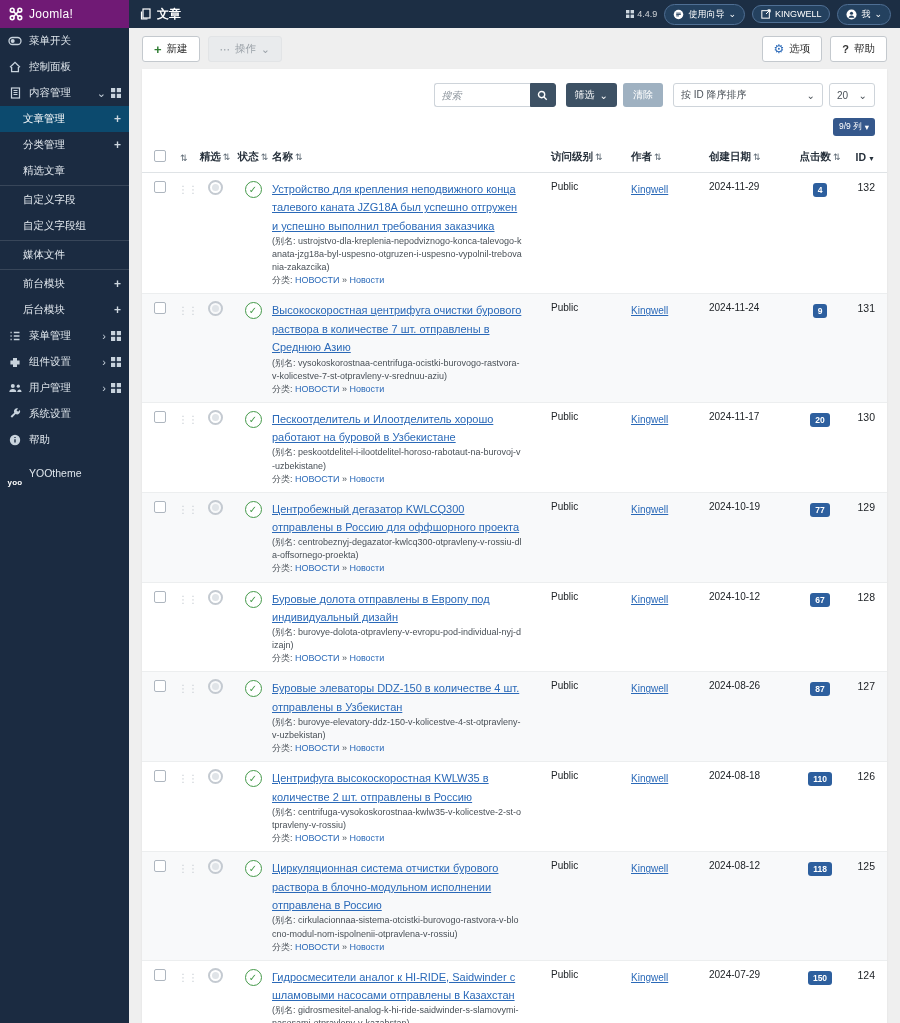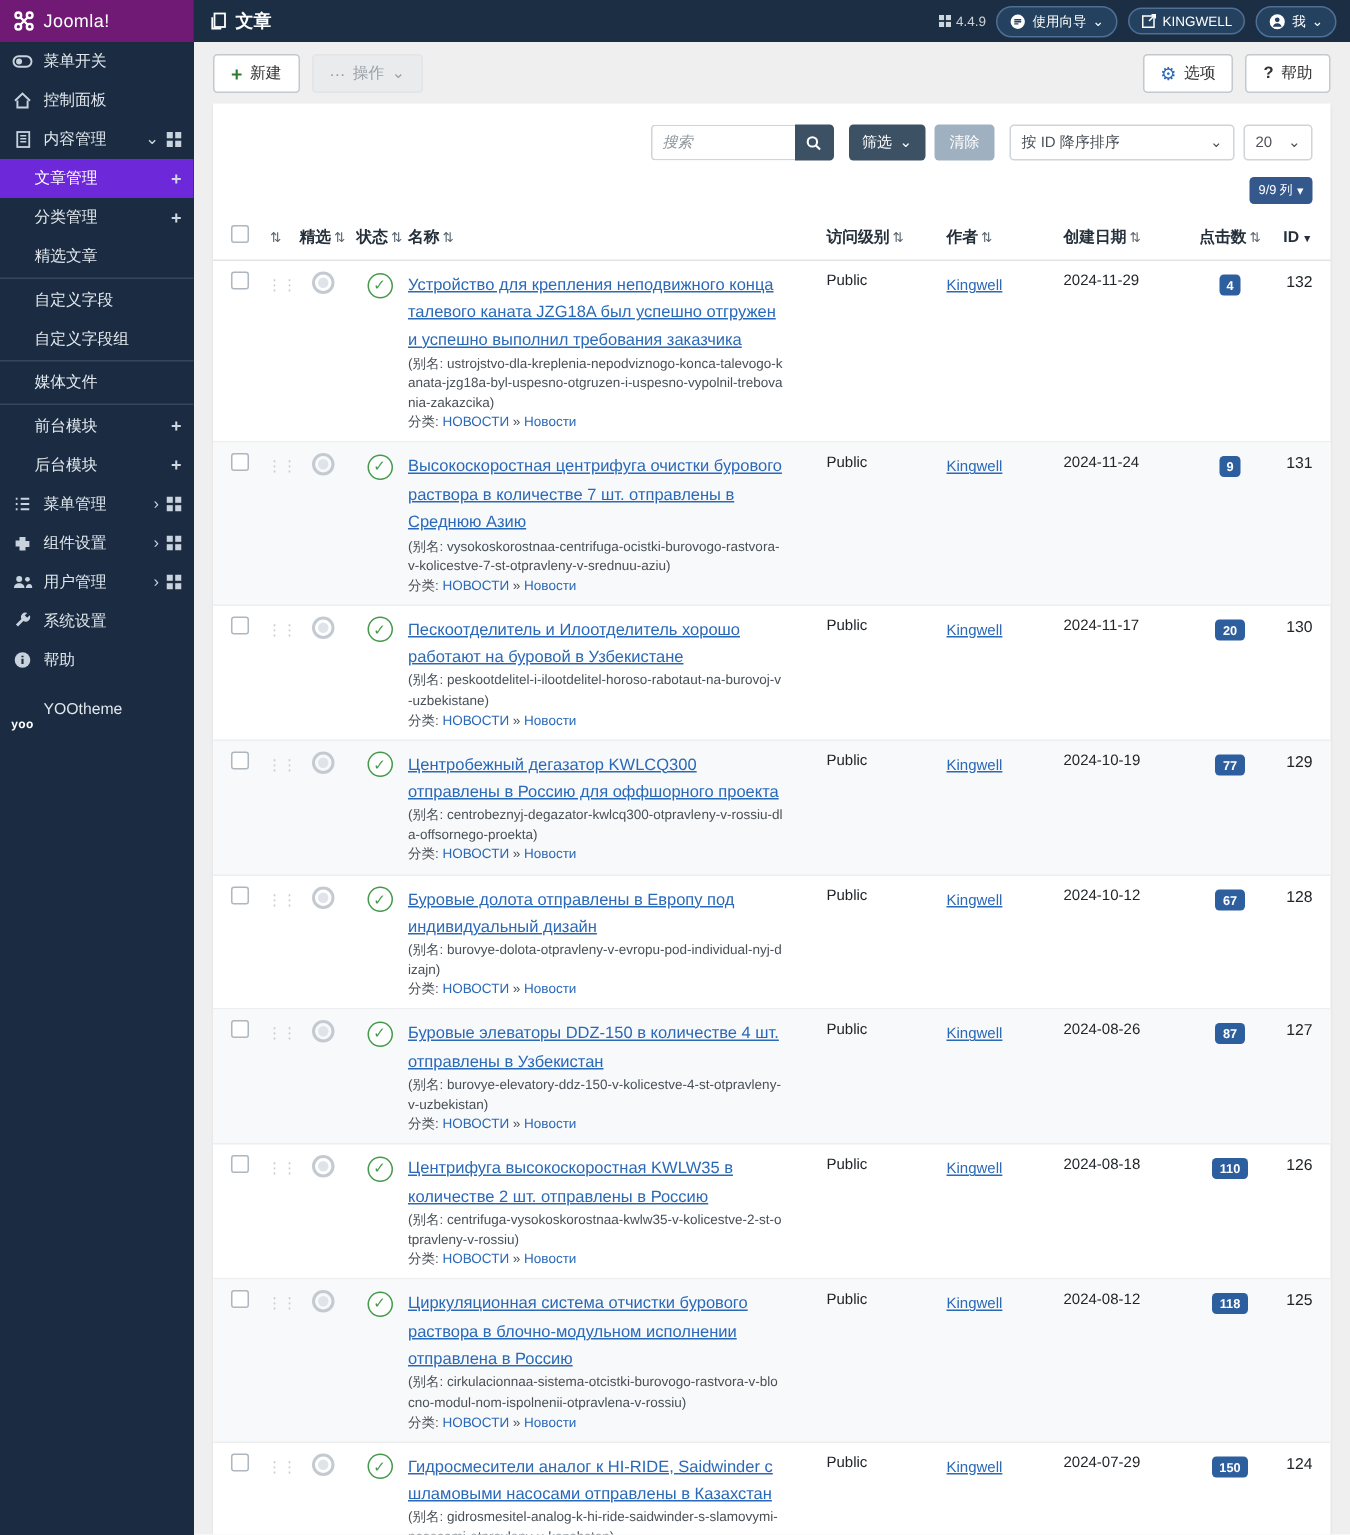--- a/index.html
+++ b/index.html
@@ -19,21 +19,21 @@
   .pill .chev { font-size:9px; line-height:4px; }
 
   
   .sidebar { position:fixed; top:28px; left:0; bottom:0; width:129px; background:#1b2b41; color:#dfe6ec; font-size:10.5px; z-index:10; }
   .sb-item { display:flex; align-items:center; gap:7px; padding:6px 8px; cursor:pointer; }
   .sb-icon { width:14px; display:flex; justify-content:center; color:#c8d3dd; flex:none; }
   .sb-label { flex:1; white-space:nowrap; overflow:hidden; }
   .sb-right { display:flex; align-items:center; gap:5px; color:#c8d3dd; }
   .sb-sub { padding:6px 8px 6px 23px; display:flex; align-items:center; }
   .sb-sub .sb-label { color:#e4eaf0; }
-  .sb-sub.active { background:#6d28d9;align-items:center; }
+  .sb-sub.active { background:#0c4a6e;align-items:center; }
   .sb-sub.active .sb-label { color:#fff; }
   .sb-plus { color:#cfd8e0; font-size:12px; font-weight:bold; }
   .sb-divider { border-top:1px solid rgba(255,255,255,.13); margin:1px 0; }
   .yoo-logo { font-weight:bold; font-size:8px; color:#fff; letter-spacing:.3px;margin-top:19px; }
 
   
   .main { margin-left:129px; padding-top:28px; }
   .toolbar { display:flex; align-items:center; padding:8px 13px 7px; }
   .btn { display:flex; align-items:center; gap:5px; border-radius:3px; font-size:10.5px; height:26px; padding:0 11px; cursor:pointer; border:1px solid #c4c9ce; background:#fff; color:#333; }
   .btn-new .plus-glyph { color:#2f7d32; font-weight:bold; font-size:13px; }

